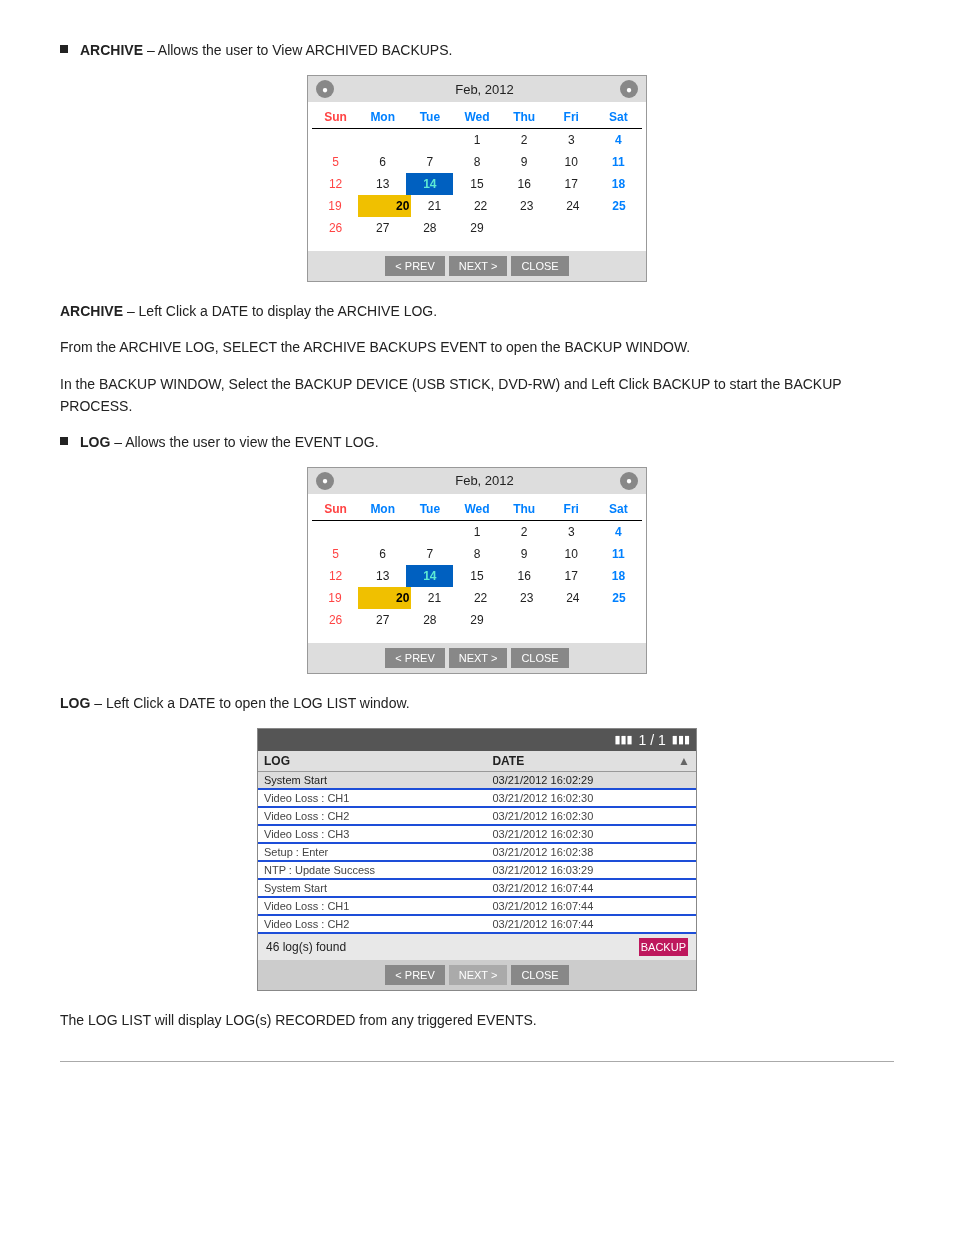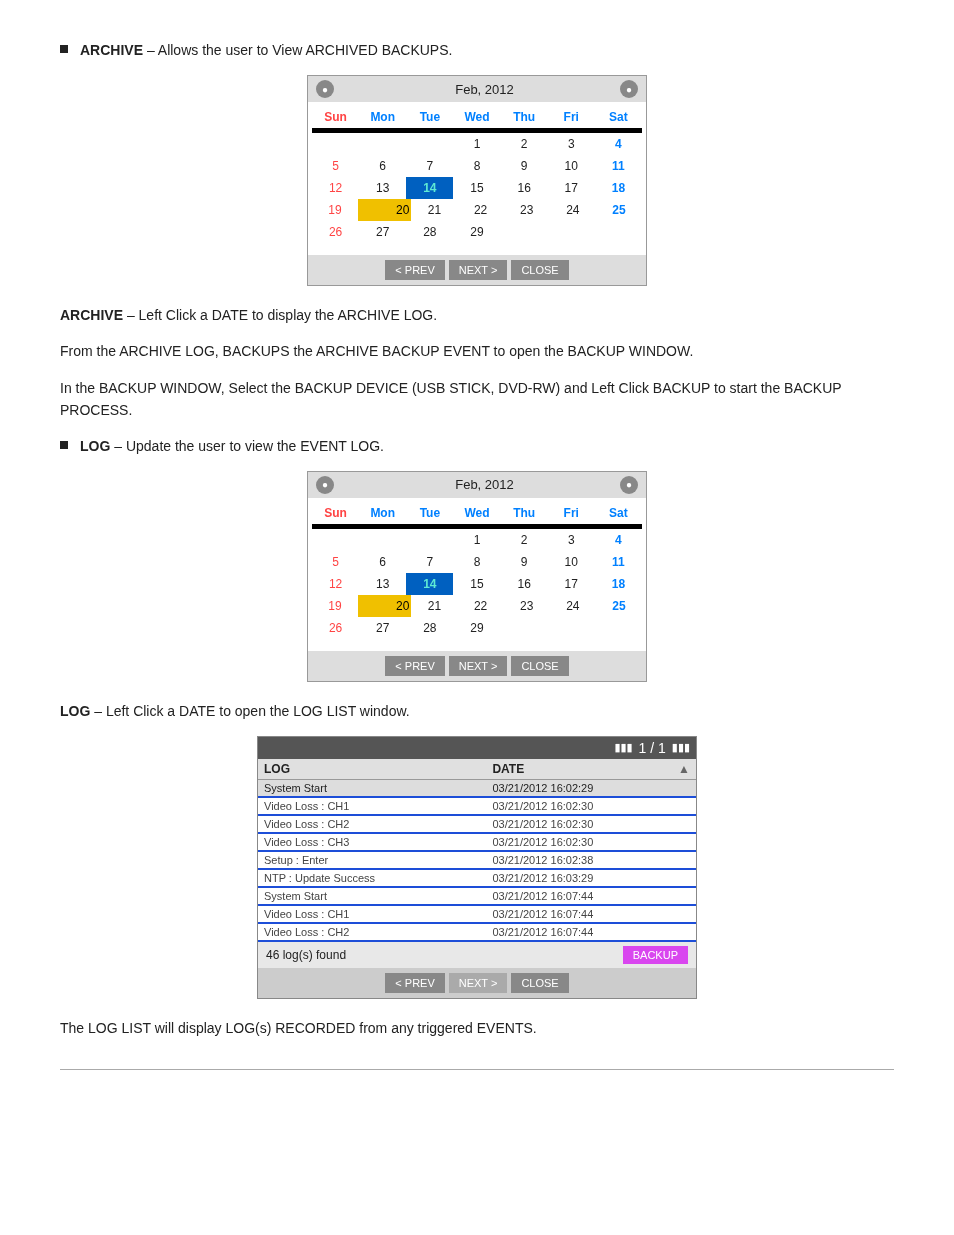--- a/index.html
+++ b/index.html
@@ -92,28 +92,28 @@
       text-align: center;
     }
     .cal-cell {
       padding: 4px 2px;
       font-size: 12px;
       color: #222;
     }
     .cal-cell.header {
       color: #0080ff;
       font-weight: bold;
-      border-bottom: 5px solid #000000;
+      border-bottom: 1px solid #000000;
     }
     .cal-cell.sat { color: #0080ff; font-weight: bold; text-align: center; }
     .cal-cell.red { color: #ff4444; }
     .cal-cell.selected {
       background: #f0c000;
       color: #000;
-      font-weight: normal;
+      font-weight: bold;
       padding-left: 38px;
     }
     .cal-cell.highlighted {
       background: #0060c0;
       color: #5eead4;
       font-weight: bold;
     }
     .cal-footer {
       display: flex;
       justify-content: center;
@@ -194,24 +194,24 @@
       display: flex;
       justify-content: space-between;
       align-items: center;
       border-radius: 12px;
     }
     .log-found {
       font-size: 12px;
       color: #222;
     }
     .log-backup-btn {
-      background: #d946ef;
+      background: #be185d;
       color: #fff;
       border: none;
-      padding: 3px 10px;
+      padding: 3px 2px;
       font-size: 11px;
       cursor: pointer;
       font-family: Arial, sans-serif;
     }
     .log-nav {
       background: #ccc;
       display: flex;
       justify-content: center;
       align-items: center;
       padding: 5px 8px;
@@ -329,27 +329,27 @@
       <button class="cal-btn">&lt; PREV</button>
       <button class="cal-btn">NEXT &gt;</button>
       <button class="cal-btn">CLOSE</button>
     </div>
   </div>
 </div>
 
 <p class="para">
   <strong>ARCHIVE</strong><span> – Left Click a DATE to display the ARCHIVE LOG.</span>
 </p>
-<p class="para">From the ARCHIVE LOG, BACKUPS the ARCHIVE BACKUP EVENT to open the BACKUP WINDOW.</p>
+<p class="para">From the ARCHIVE LOG, SELECT the ARCHIVE BACKUPS EVENT to open the BACKUP WINDOW.</p>
 <p class="para">In the BACKUP WINDOW, Select the BACKUP DEVICE (USB STICK, DVD-RW) and Left Click BACKUP to start the BACKUP PROCESS.</p>
 
 <div class="bullet-item">
   <span class="bullet-square"></span>
   <span class="bullet-text">
-    <strong>LOG</strong><span> – Update the user to view the EVENT LOG.</span>
+    <strong>LOG</strong><span> – Allows the user to view the EVENT LOG.</span>
   </span>
 </div>
 
 <div class="calendar-wrapper">
   <div class="calendar-box">
     <div class="cal-header">
       <div class="cal-nav-btn">●</div>
       <div class="cal-header-title">Feb, 2012</div>
       <div class="cal-nav-btn">●</div>
     </div>

